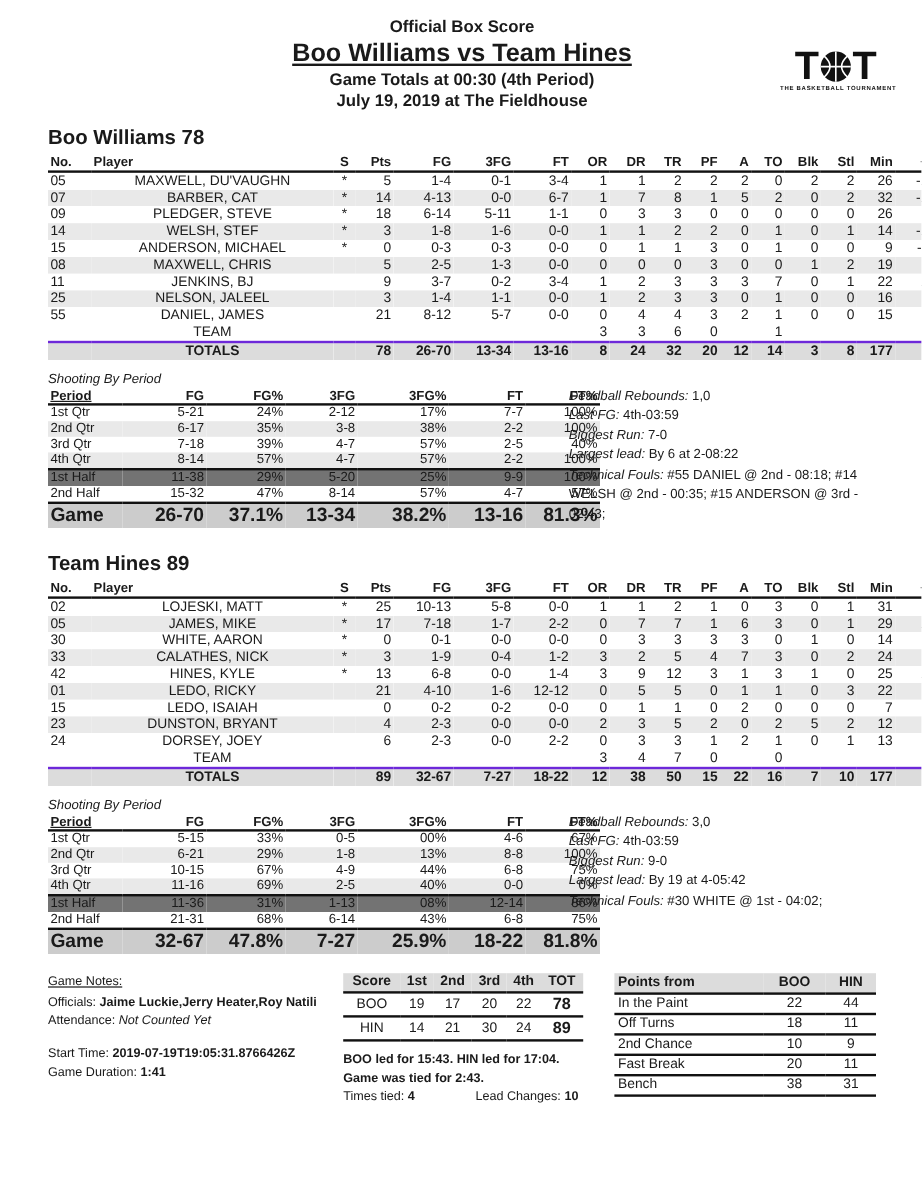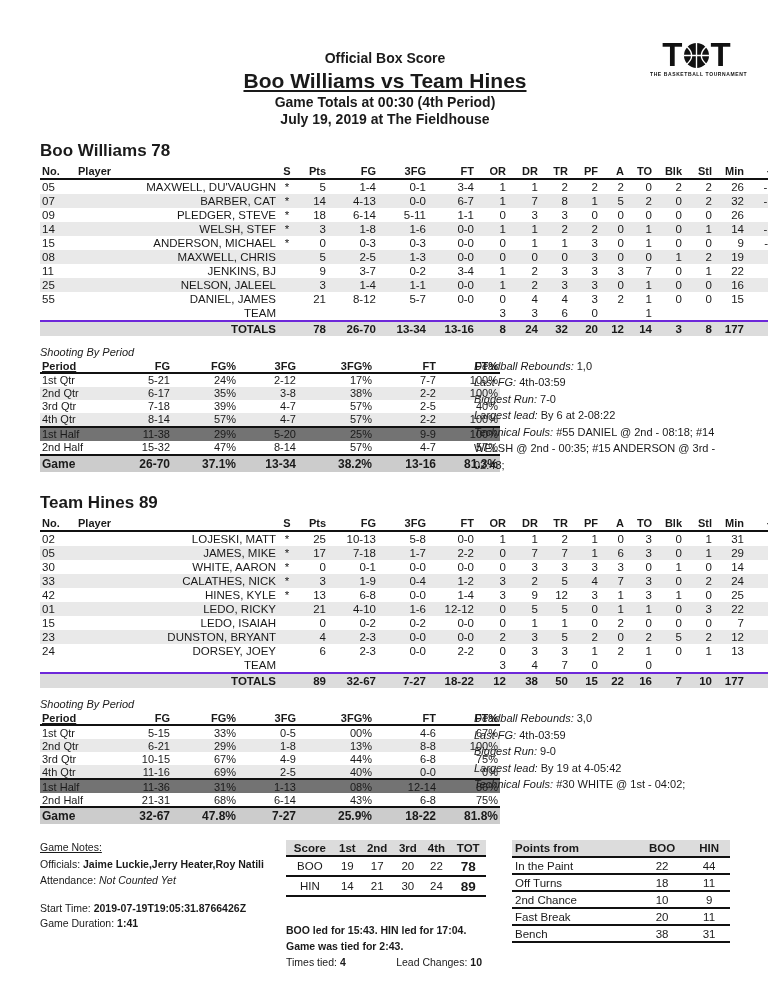--- a/index.html
+++ b/index.html
@@ -3,21 +3,21 @@
 <meta charset="utf-8">
 <style>
   html,body { margin:0; padding:0; background:#ffffff; }
   .page {
     position:relative; width:768px; height:994px; margin:0 auto;
     background:#ffffff; color:#1a1a1a;
     font-family:"Liberation Sans", sans-serif;
     box-sizing:border-box; padding:14px 38px 0 40px; overflow:hidden;
   }
   
-  .hdr { text-align:center; line-height:1.25;margin-top:36px; }
+  .hdr { text-align:center; line-height:1.25; }
   .hdr .l1 { font-size:14px; font-weight:bold; }
   .hdr .l2 { font-size:21px; font-weight:bold;text-decoration:underline; }
   .hdr .l3 { font-size:14px; font-weight:bold; }
   .hdr .l4 { font-size:14px; font-weight:bold; }
   
   .logo { position:absolute; top:40px; right:26px; width:92px; text-align:center; color:#111; }
   .logo-letters { display:flex; align-items:center; justify-content:center; font-weight:900; font-size:33px; line-height:30px; letter-spacing:-1px; }
   .logo-ball { width:27px; height:27px; margin:0 1px; }
   .logo-tagline { font-size:5px; letter-spacing:.6px; margin-top:1px; white-space:nowrap; font-weight:bold; }
   
@@ -40,53 +40,53 @@
   .boxtable th:nth-child(10){ width:26px; }
   .boxtable th:nth-child(11){ width:26px; }
   .boxtable th:nth-child(12){ width:22px; }
   .boxtable th:nth-child(13){ width:24px; }
   .boxtable th:nth-child(14){ width:26px; }
   .boxtable th:nth-child(15){ width:26px; }
   .boxtable th:nth-child(16){ width:28px; }
   .boxtable th:nth-child(17){ width:32px; }
   .boxtable td { font-size:11.5px; padding:1px 2px; text-align:right; white-space:nowrap; overflow:hidden; }
   .boxtable td:nth-child(1){ text-align:left; }
-  .boxtable td:nth-child(2){ text-align:right; }
+  .boxtable td:nth-child(2){ text-align:center; }
   .boxtable td:nth-child(3){ text-align:center; }
   .boxtable tbody.players tr:nth-child(even) td { background:#e9e9e9; }
   .boxtable tbody.totals-row td { background:#dcdcdc; font-weight:bold; border-top:2px solid #6d28d9; }
   
   .team-lower { display:flex; align-items:flex-start; margin-top:10px; }
   .shoot-wrap { width:412px; }
   .shoot-label { font-style:italic; font-size:11px; margin-bottom:2px; }
   .shoottable { width:412px; table-layout:fixed; }
   .shoottable th { font-size:11px; font-weight:bold; text-align:right; border-bottom:2px solid #111; padding:0 2px; }
   .shoottable th:nth-child(1){ text-align:left; width:58px; text-decoration:underline; }
   .shoottable th:nth-child(2){ width:66px; } .shoottable th:nth-child(3){ width:62px; }
   .shoottable th:nth-child(4){ width:56px; } .shoottable th:nth-child(5){ width:72px; }
   .shoottable th:nth-child(6){ width:60px; } .shoottable th:nth-child(7){ width:58px; }
   .shoottable td { font-size:11px; padding:0.5px 2px; text-align:right; white-space:nowrap; }
   .shoottable td:nth-child(1){ text-align:left; }
   .shoottable tbody.quarters tr:nth-child(even) td { background:#e9e9e9; }
   .shoottable tbody.halves tr:first-child td { background:#737373; border-top:2px solid #111; }
-  .shoottable tbody.gamerow td { background:#cccccc; font-weight:bold; font-size:12px; border-top:2px solid #111; padding:1px 2px;margin-left:17px; }
+  .shoottable tbody.gamerow td { background:#cccccc; font-weight:bold; font-size:16px; border-top:2px solid #111; padding:1px 2px;margin-left:17px; }
   .notes { flex:1; padding:12px 0 0 22px; font-size:11px; line-height:1.5; }
   .note-label { font-style:italic; }
   
   .bottom { display:flex; margin-top:16px; }
   .gnotes { width:252px; font-size:10.5px; line-height:1.5; }
   .gnotes .gn-title { text-decoration:underline; margin-bottom:1px; }
   .gnotes .b { font-weight:bold; } .gnotes .i { font-style:italic; }
   .gn-gap { height:12px; }
   .centercol { width:206px; margin-left:2px; }
   .scoretable { width:200px; }
   .scoretable th { background:#dcdcdc; font-size:11.5px; font-weight:bold; text-align:center; padding:1.5px 2px; border-bottom:2px solid #111; }
   .scoretable td { font-size:11.5px; text-align:center; padding:1.5px 2px; border-bottom:2px solid #111; }
   .scoretable td:last-child { font-weight:bold; font-size:13.5px; }
-  .lead-sum { margin-top:26px; font-size:10.5px; line-height:1.5; }
+  .lead-sum { margin-top:8px; font-size:10.5px; line-height:1.5; }
   .lead-sum .l1, .lead-sum .l2 { font-weight:bold; }
   .lead-sum .l3 { display:flex; justify-content:space-between; width:196px; }
   .lead-sum .val { font-weight:bold; }
   .pointscol { margin-left:26px; }
   .pointstable { width:218px; }
   .pointstable th { background:#dcdcdc; font-size:11.5px; font-weight:bold; padding:2px 3px; border-bottom:2px solid #111; text-align:center; }
   .pointstable th:first-child { text-align:left; width:118px; }
   .pointstable td { font-size:11.5px; padding:1.5px 3px; border-bottom:2px solid #111; text-align:center; }
   .pointstable td:first-child { text-align:left; }
 </style>

